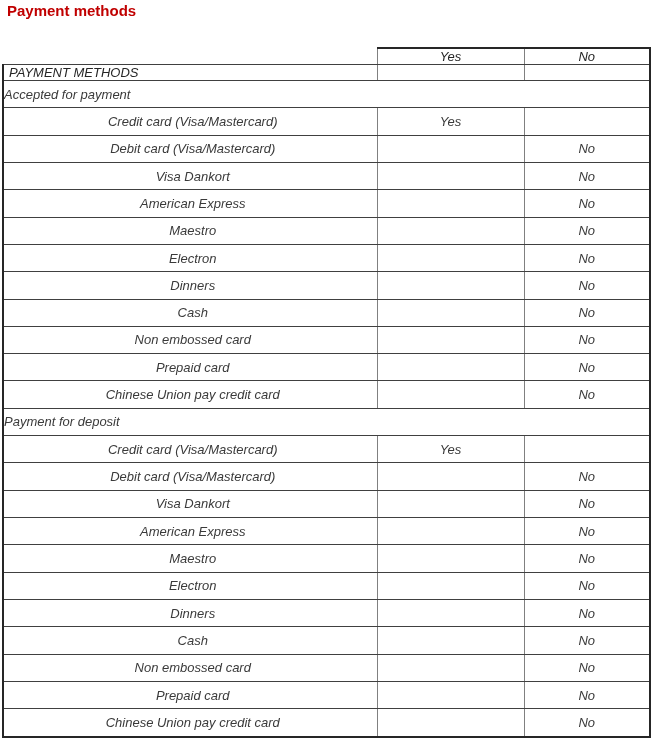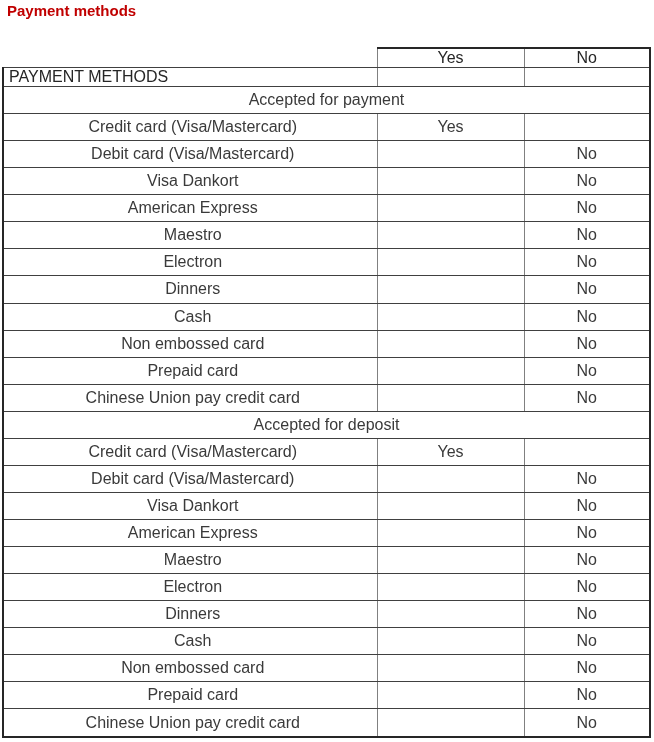--- a/index.html
+++ b/index.html
@@ -25,22 +25,23 @@
     color: #c00000;
   }
   table.pm-table {
     position: absolute;
     left: 2px;
     top: 47px;
     width: 647px;
     height: 691px;
     border-collapse: collapse;
     table-layout: fixed;
-    font-size: 16px;
+    font-size: 13px;
     color: #3a3a3a;
+    font-style: italic;
   }
   .pm-table td, .pm-table th {
     padding: 0;
     overflow: hidden;
     white-space: nowrap;
     border-top: 1px solid #404040;
     border-bottom: 1px solid #404040;
     border-left: 1px solid #808080;
     border-right: 1px solid #808080;
     font-weight: normal;
@@ -68,21 +69,21 @@
     color: #262626;
   }
   .label-cell {
     text-align: center;
     padding-left: 5px !important;
   }
   .value-cell {
     text-align: center;
   }
   .section-cell {
-    text-align: center;
+    text-align: left;
   }
 </style>
 </head>
 <body>
 
 <div class="page">
   <h1 class="page-title" style="color: rgb(192, 0, 0);">Payment methods</h1>
 
   <table class="pm-table">
     <colgroup>
@@ -155,21 +156,21 @@
           <td class="label-cell">Prepaid card</td>
           <td class="value-cell"></td>
           <td class="value-cell">No</td>
         </tr>
         <tr>
           <td class="label-cell">Chinese Union pay credit card</td>
           <td class="value-cell"></td>
           <td class="value-cell">No</td>
         </tr>
         <tr>
-          <td colspan="3" class="section-cell">Accepted for deposit</td>
+          <td colspan="3" class="section-cell">Payment for deposit</td>
         </tr>
         <tr>
           <td class="label-cell">Credit card (Visa/Mastercard)</td>
           <td class="value-cell">Yes</td>
           <td class="value-cell"></td>
         </tr>
         <tr>
           <td class="label-cell">Debit card (Visa/Mastercard)</td>
           <td class="value-cell"></td>
           <td class="value-cell">No</td>

